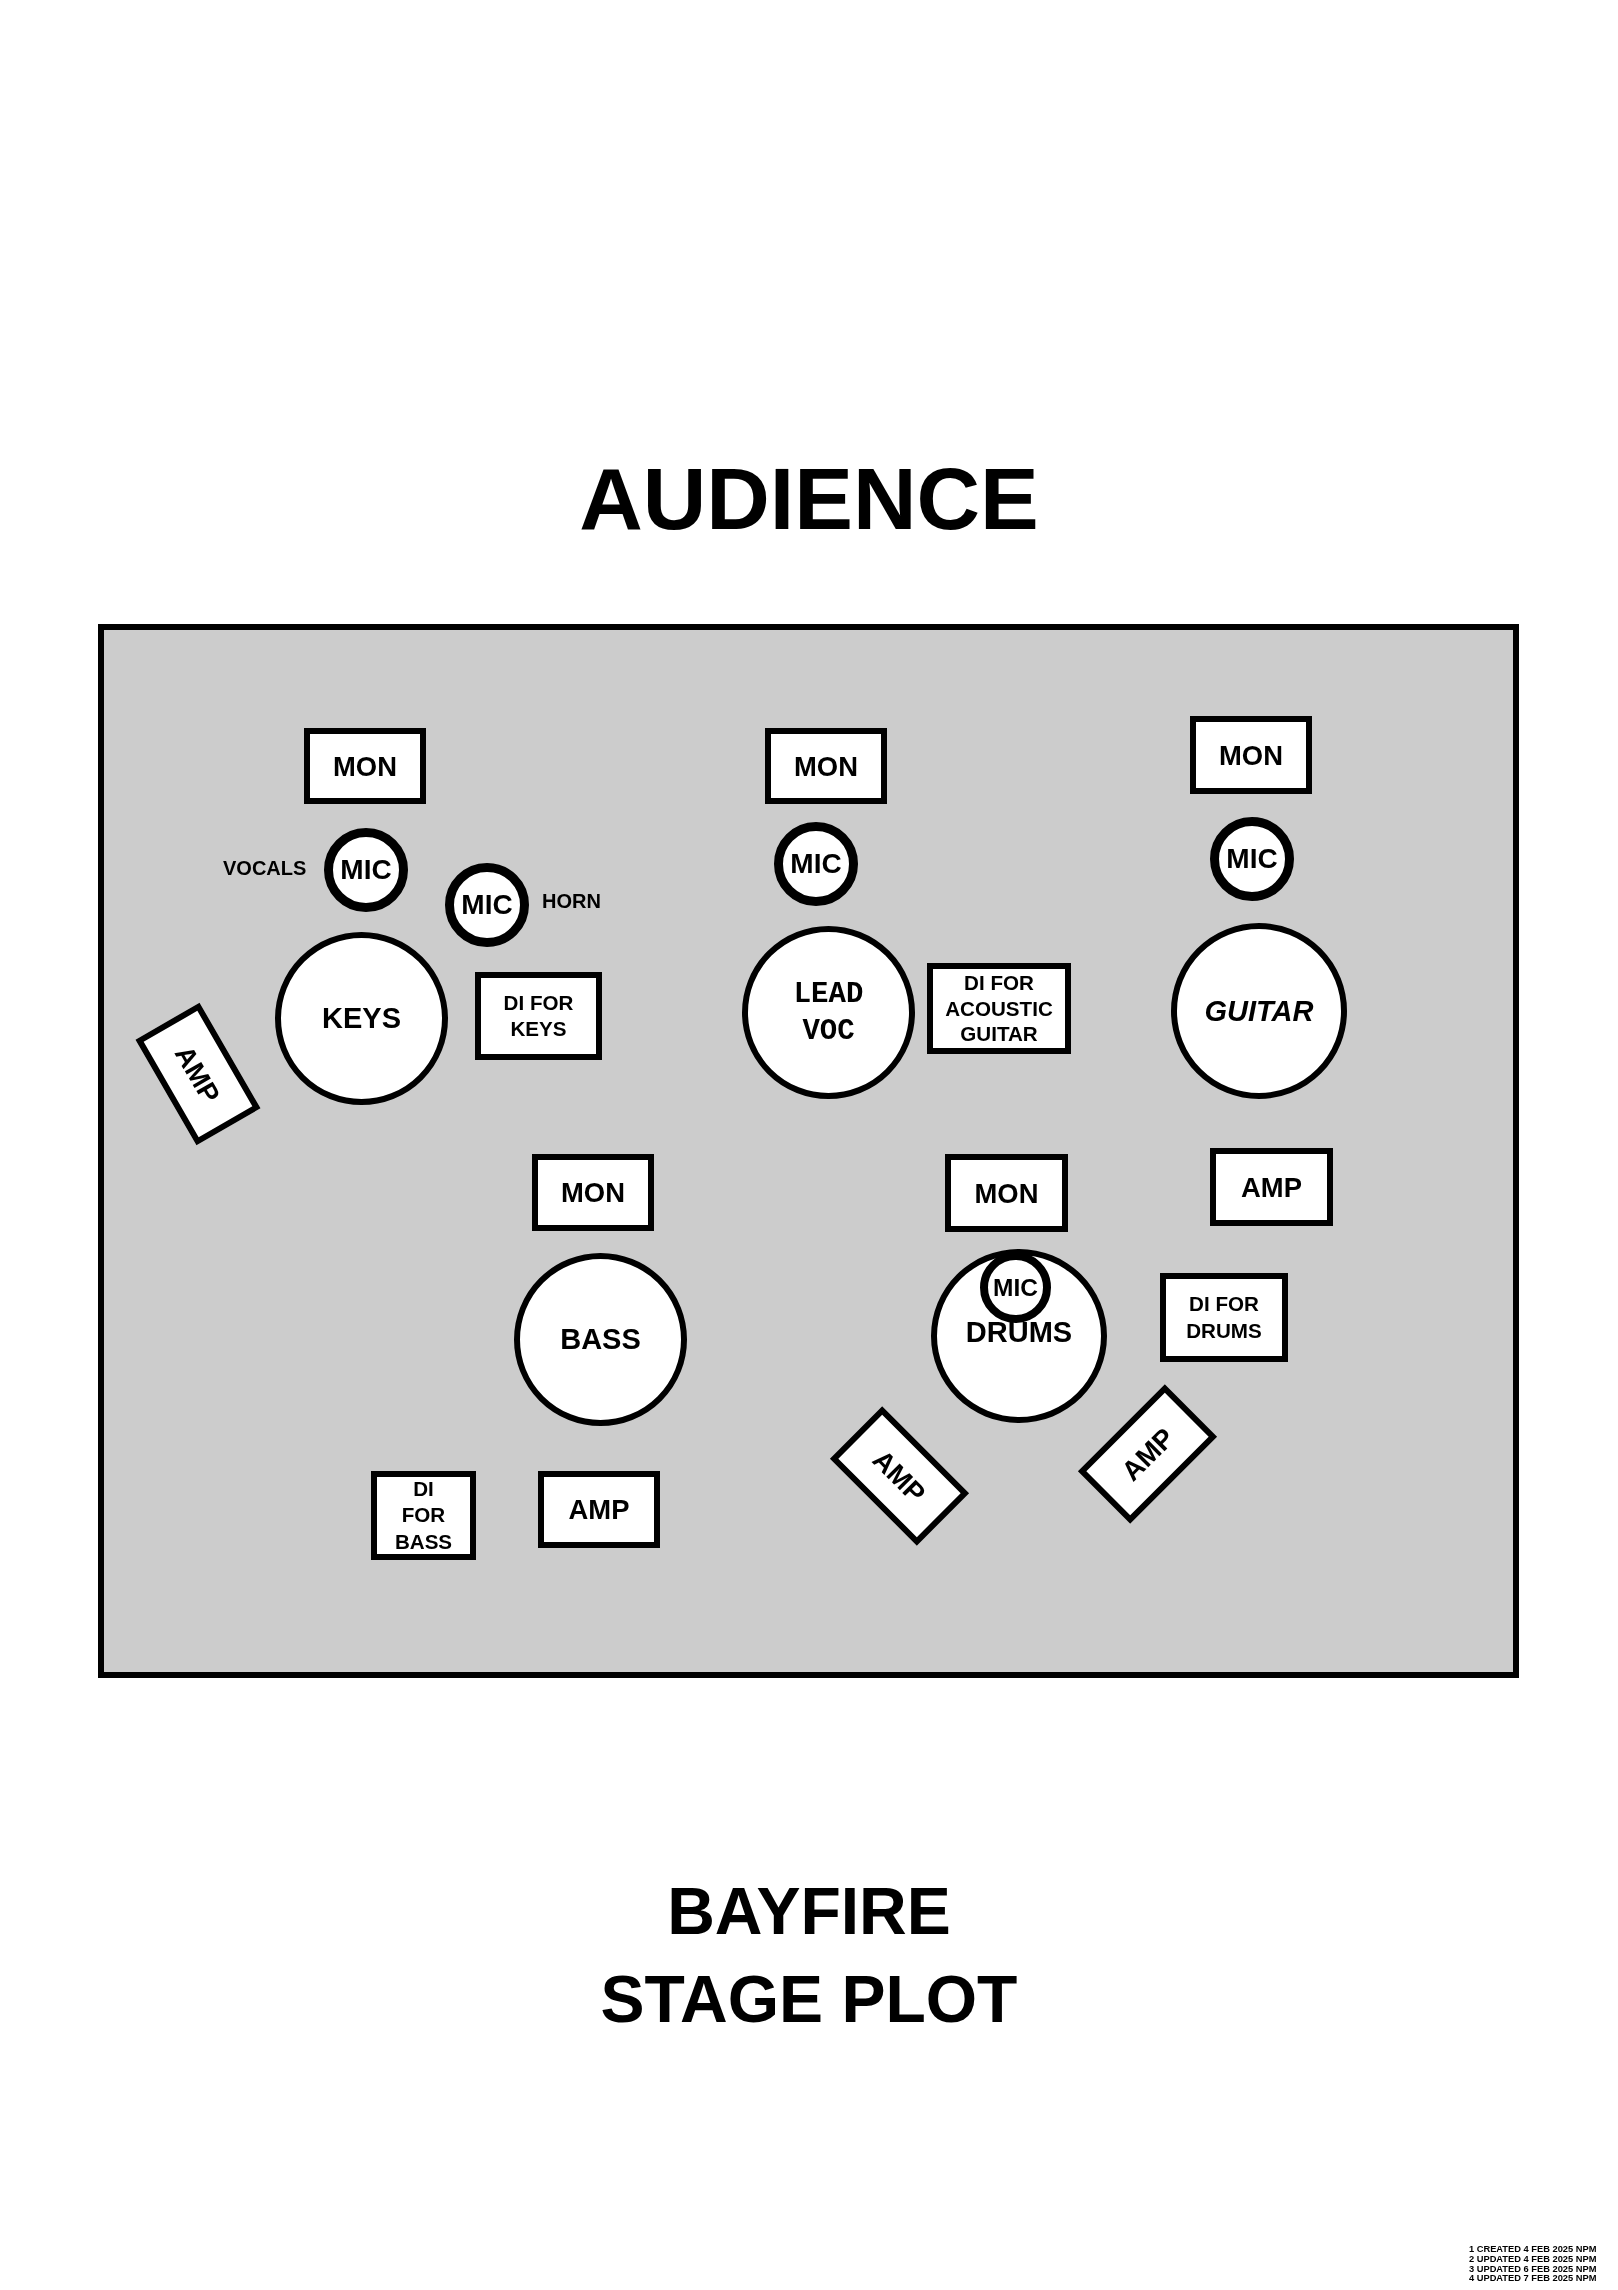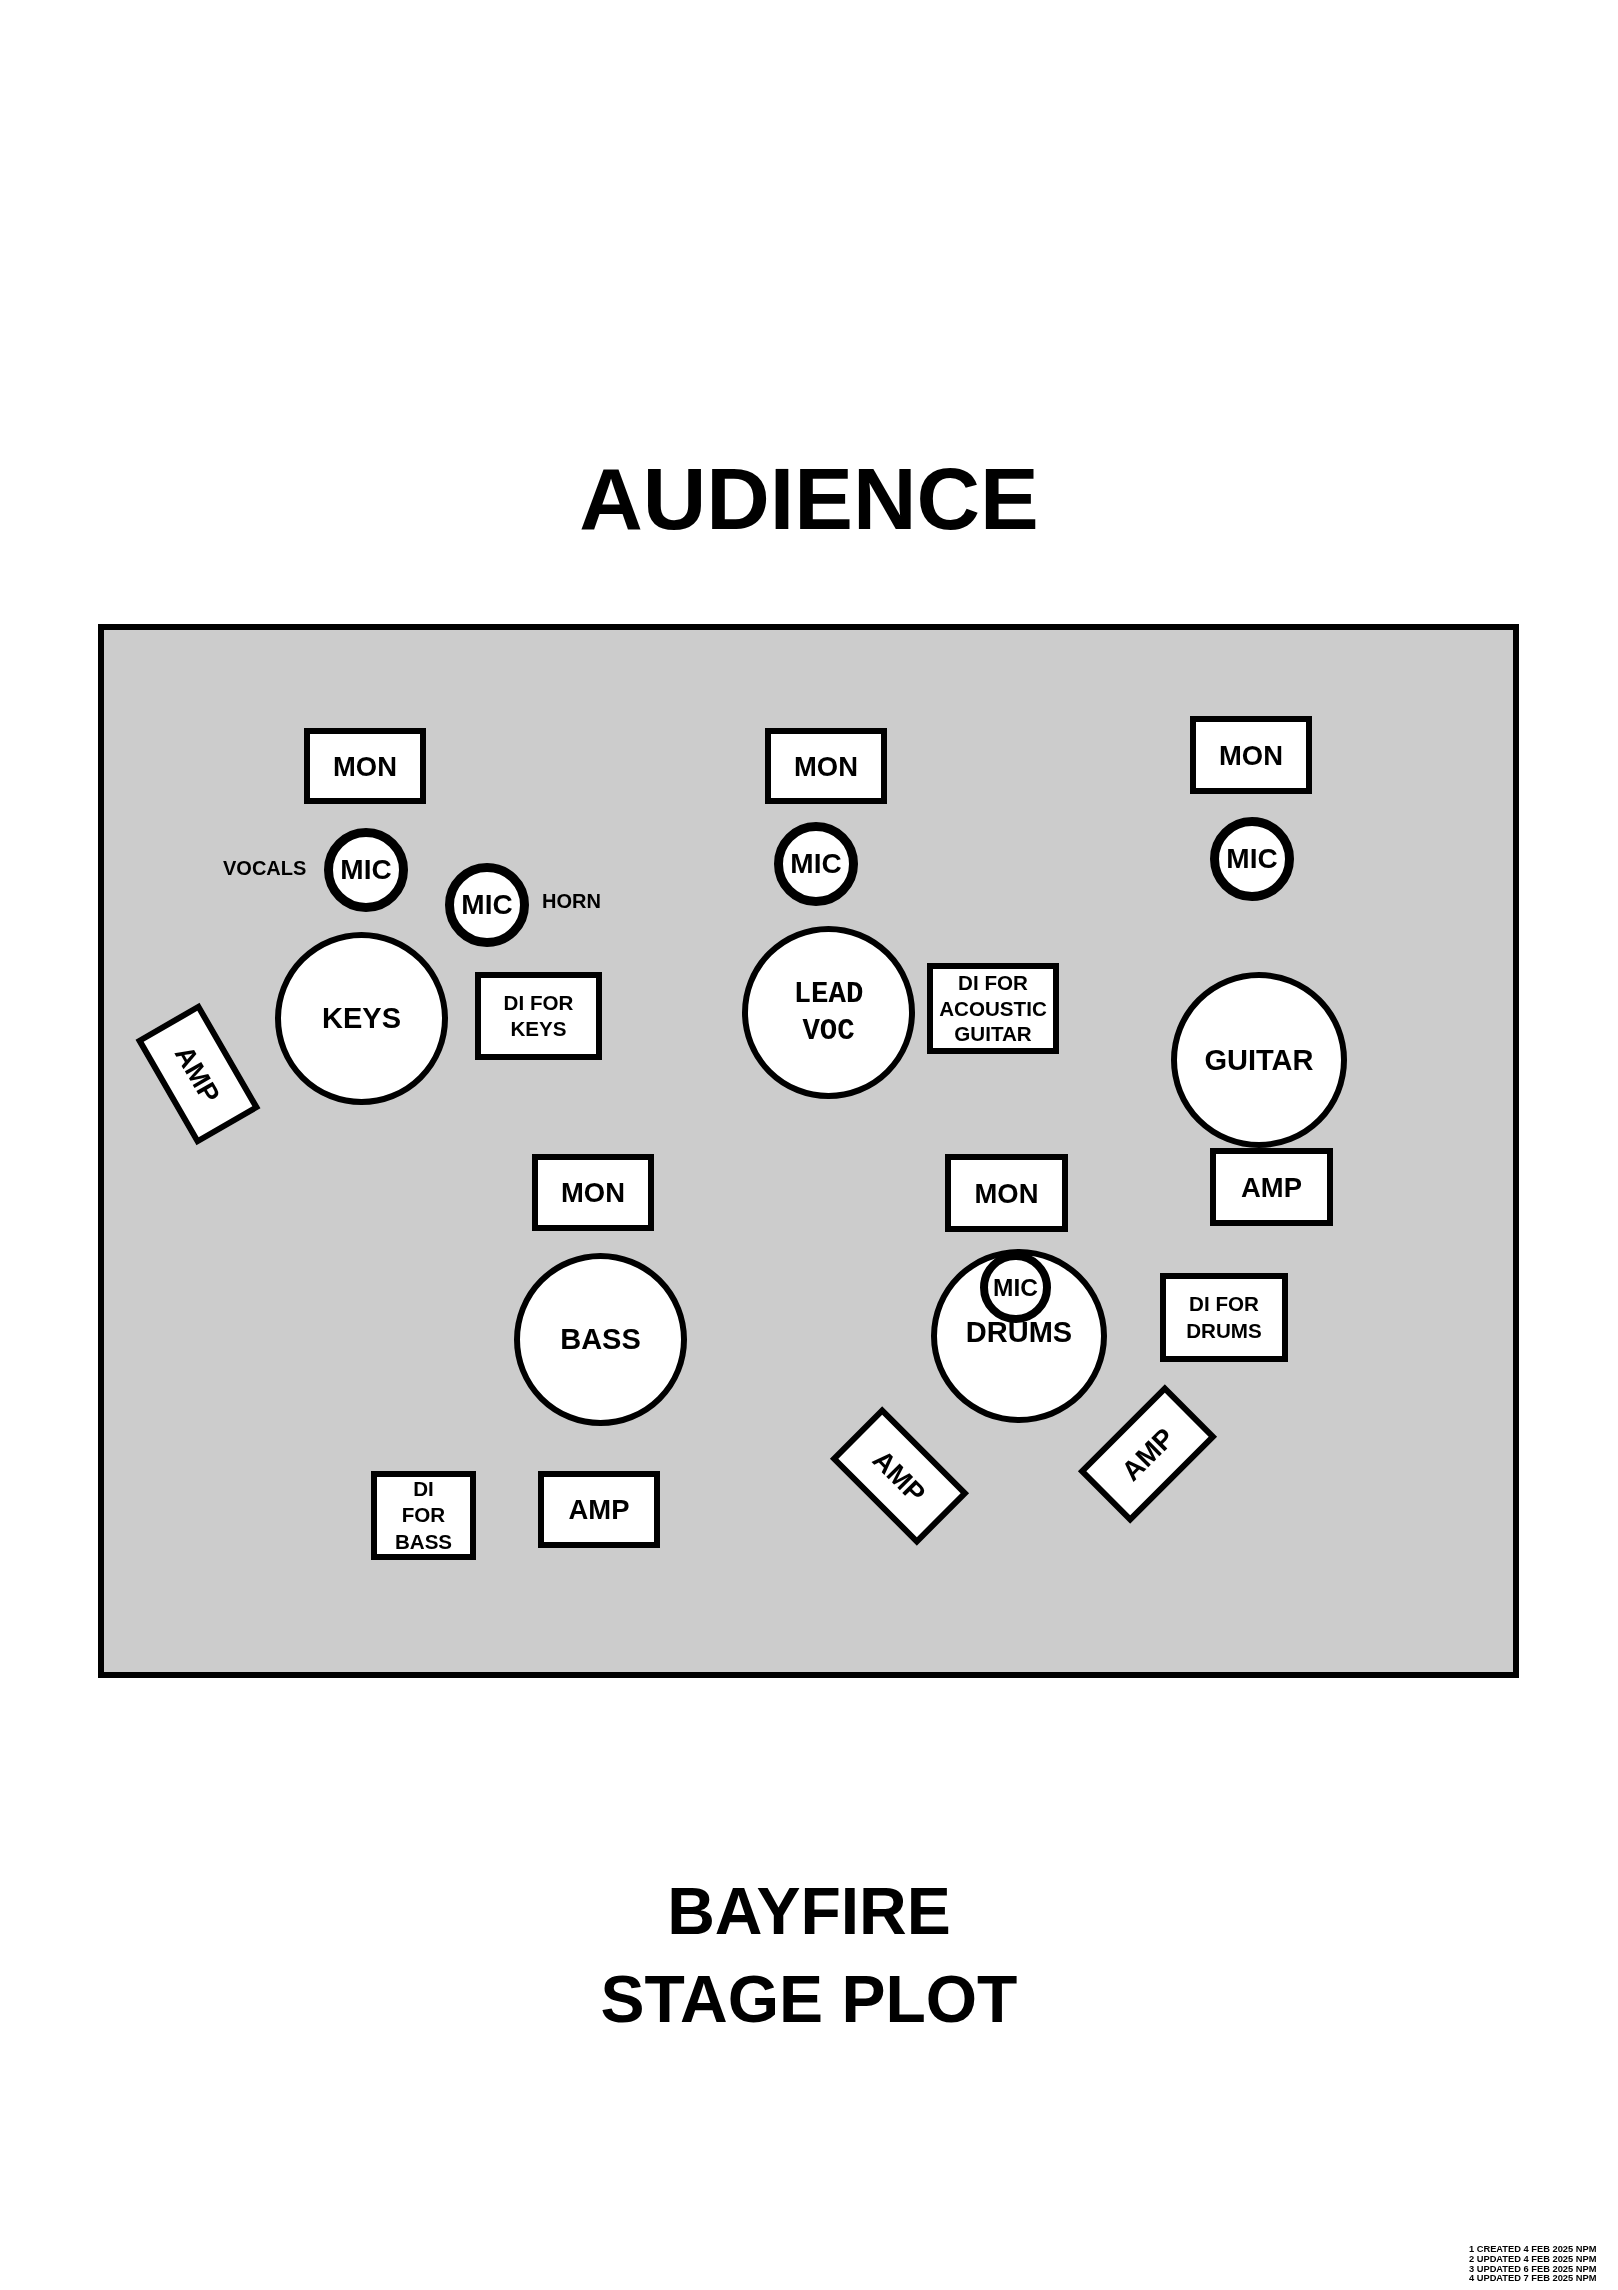--- a/index.html
+++ b/index.html
@@ -34,25 +34,25 @@
 <div class="item circle mic" style="left:324px;top:828px;width:84px;height:84px;">MIC</div>
 <div class="item circle mic" style="left:445px;top:863px;width:84px;height:84px;">MIC</div>
 <div class="lbl" style="left:542px;top:890px;">HORN</div>
 <div class="item circle player" style="left:275px;top:932px;width:173px;height:173px;">KEYS</div>
 <div class="item di" style="left:475px;top:972px;width:127px;height:88px;padding:0 21.6px;">DI FOR KEYS</div>
 <div class="item rect" style="left:137px;top:1037px;width:122px;height:74px;transform:rotate(60deg);">AMP</div>
 
 <div class="item rect" style="left:765px;top:728px;width:122px;height:76px;">MON</div>
 <div class="item circle mic" style="left:774px;top:822px;width:84px;height:84px;">MIC</div>
 <div class="item circle player" style="left:742px;top:926px;width:173px;height:173px;padding:0 49px;font-family:Liberation Mono, monospace;">LEAD VOC</div>
-<div class="item di" style="left:927px;top:963px;width:132px;height:91px;padding:0 11px;line-height:25.5px;">DI FOR ACOUSTIC GUITAR</div>
+<div class="item di" style="left:927px;top:963px;width:144px;height:91px;padding:0 11px;line-height:25.5px;">DI FOR ACOUSTIC GUITAR</div>
 
 <div class="item rect" style="left:1190px;top:716px;width:122px;height:78px;">MON</div>
 <div class="item circle mic" style="left:1210px;top:817px;width:84px;height:84px;">MIC</div>
-<div class="item circle player" style="left:1171px;top:972px;width:176px;height:176px;">GUITAR</div>
+<div class="item circle player" style="left:1171px;top:923px;width:176px;height:176px;font-style:italic;">GUITAR</div>
 <div class="item rect" style="left:1210px;top:1148px;width:123px;height:78px;">AMP</div>
 
 <div class="item rect" style="left:532px;top:1154px;width:122px;height:77px;">MON</div>
 <div class="item circle player" style="left:514px;top:1253px;width:173px;height:173px;">BASS</div>
 <div class="item di" style="left:371px;top:1471px;width:105px;height:89px;padding:0 23.5px;">DI FOR BASS</div>
 <div class="item rect" style="left:538px;top:1471px;width:122px;height:77px;">AMP</div>
 
 <div class="item rect" style="left:945px;top:1154px;width:123px;height:78px;">MON</div>
 <div class="item circle player" style="left:931px;top:1249px;width:176px;height:174px;padding-bottom:7.8px;">DRUMS</div>
 <div class="item circle mic" style="left:980px;top:1252px;width:71px;height:71px;font-size:24.5px;border-width:8.8px;">MIC</div>

